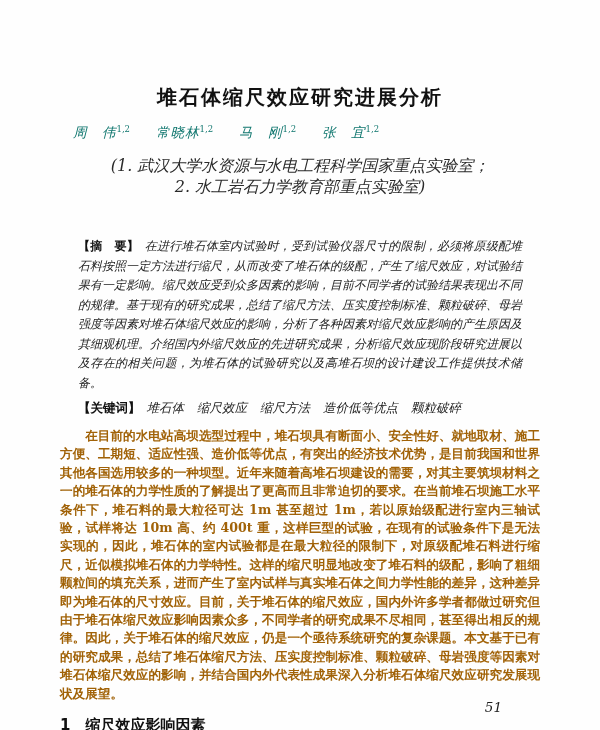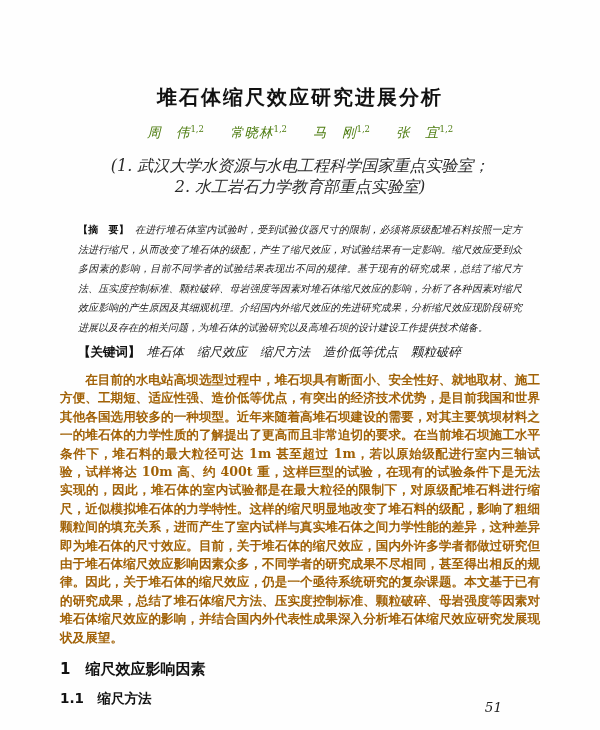--- a/index.html
+++ b/index.html
@@ -23,47 +23,46 @@
     text-align: center;
     font-family: "DejaVu Sans", sans-serif;
     font-weight: 700;
     font-size: 20px;
     letter-spacing: 2px;
     color: #111;
   }
   
   .authors {
     margin-top: 13px;
-    text-align: center;
     font-size: 13.5px;
     font-style: italic;
     letter-spacing: 1px;
-    color: #4d7c0f;
+    color: #0f766e;
   }
   .author { margin: 0 13px; white-space: nowrap; }
   .author sup {
     font-size: 8.5px;
     font-style: normal;
     letter-spacing: 0;
     vertical-align: super;
     line-height: 0;
   }
   
   .affil {
     text-align: center;
     font-size: 16px;
     font-style: italic;
     line-height: 21px;
     color: #2a2a2a;
   }
   .affil-block { margin-top: 13px; }
   
   .abstract {
-    margin: 23px 18px 0 18px;
-    font-size: 10px;
+    margin: 40px 18px 0 18px;
+    font-size: 12px;
     line-height: 19.5px;
     text-align: justify;
     font-style: italic;
     color: #222;
   }
   .block-label {
     font-family: "DejaVu Sans", sans-serif;
     font-style: normal;
     font-weight: 700;
     color: #111;

